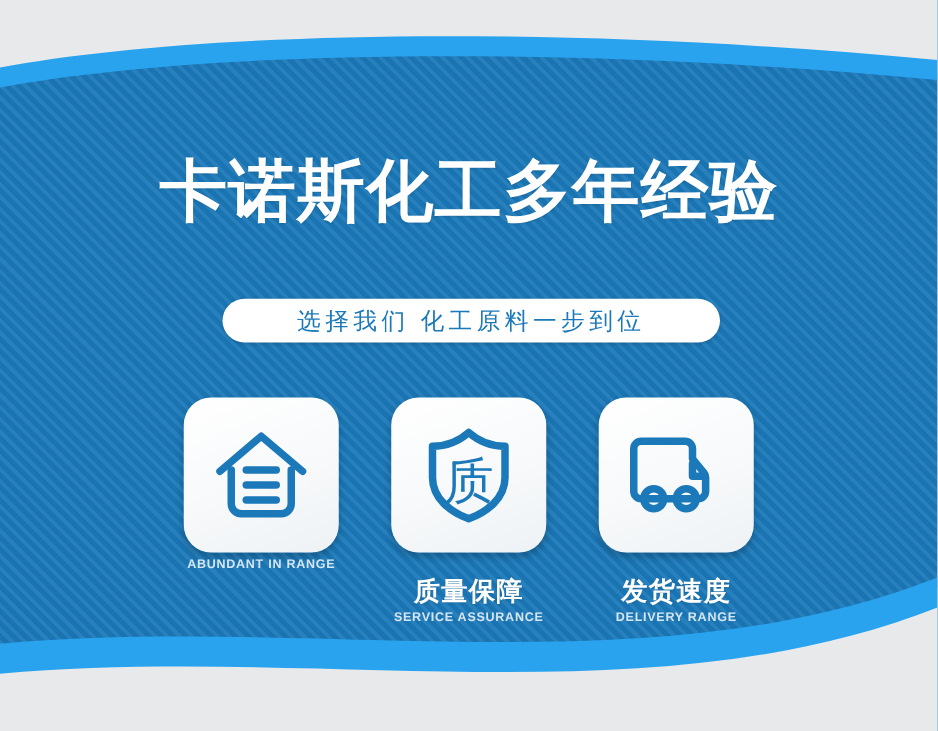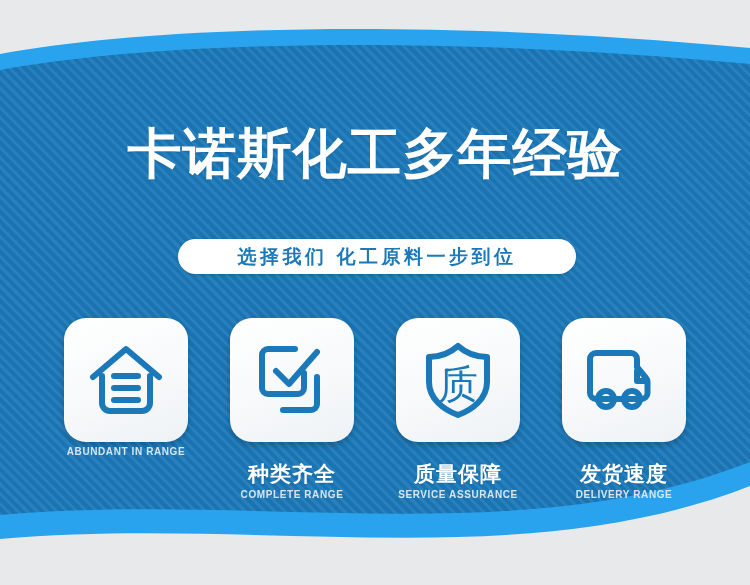--- a/index.html
+++ b/index.html
@@ -75,21 +75,21 @@
     display:flex;
     align-items:center;
     justify-content:center;
     box-shadow:0 1px 3px rgba(0,0,0,0.18);
   }
   #pill-text {
     font-size:19px;
     color:#1b79b9;
     letter-spacing:3.5px;
     white-space:nowrap;
-    font-weight:700;
+    font-weight:400;
   }
 
   
   #features {
     position:absolute;
     left:0; right:0;
     top:318px;
     display:flex;
     justify-content:center;
     gap:42px;
@@ -153,31 +153,20 @@
           <path d="M5 34 L38 6 L71 34"></path>
           <path d="M14 33 L14 60 a8 8 0 0 0 8 8 L54 68 a8 8 0 0 0 8 -8 L62 33"></path>
           <path d="M26 33 L50 33"></path>
           <path d="M26 45 L50 45"></path>
           <path d="M26 57 L50 57"></path>
         </svg>
       </div>
       <div class="f-en">ABUNDANT IN RANGE</div>
     </div>
 
-    <div class="feature">
-      <div class="card">
-        <svg width="74" height="76" viewBox="0 0 74 76" fill="none" stroke="#1b79b9" stroke-width="6" stroke-linecap="round" stroke-linejoin="round">
-          <path d="M40 7 L13 7 a6 6 0 0 0 -6 6 L7 46 a6 6 0 0 0 6 6 L43 52 a6 6 0 0 0 6 -6 L49 31"></path>
-          <path d="M21 29 L34 42 L62 10"></path>
-          <path d="M62 35 L62 62 a6 6 0 0 1 -6 6 L28 68"></path>
-        </svg>
-      </div>
-      <div class="f-cn">种类齐全</div>
-      <div class="f-en">COMPLETE RANGE</div>
-    </div>
 
     <div class="feature">
       <div class="card">
         <svg width="72" height="78" viewBox="0 0 72 78">
           <path d="M36 5 C27 13 16 16 7 16 L7 41 C7 58 22 69 36 74 C50 69 65 58 65 41 L65 16 C56 16 45 13 36 5 Z" fill="none" stroke="#1b79b9" stroke-width="6" stroke-linejoin="round"></path>
           <text x="36" y="57" text-anchor="middle" font-size="40" font-weight="normal" fill="#1b79b9" font-family="'Liberation Sans','DejaVu Sans',sans-serif">质</text>
         </svg>
       </div>
       <div class="f-cn">质量保障</div>
       <div class="f-en">SERVICE ASSURANCE</div>

